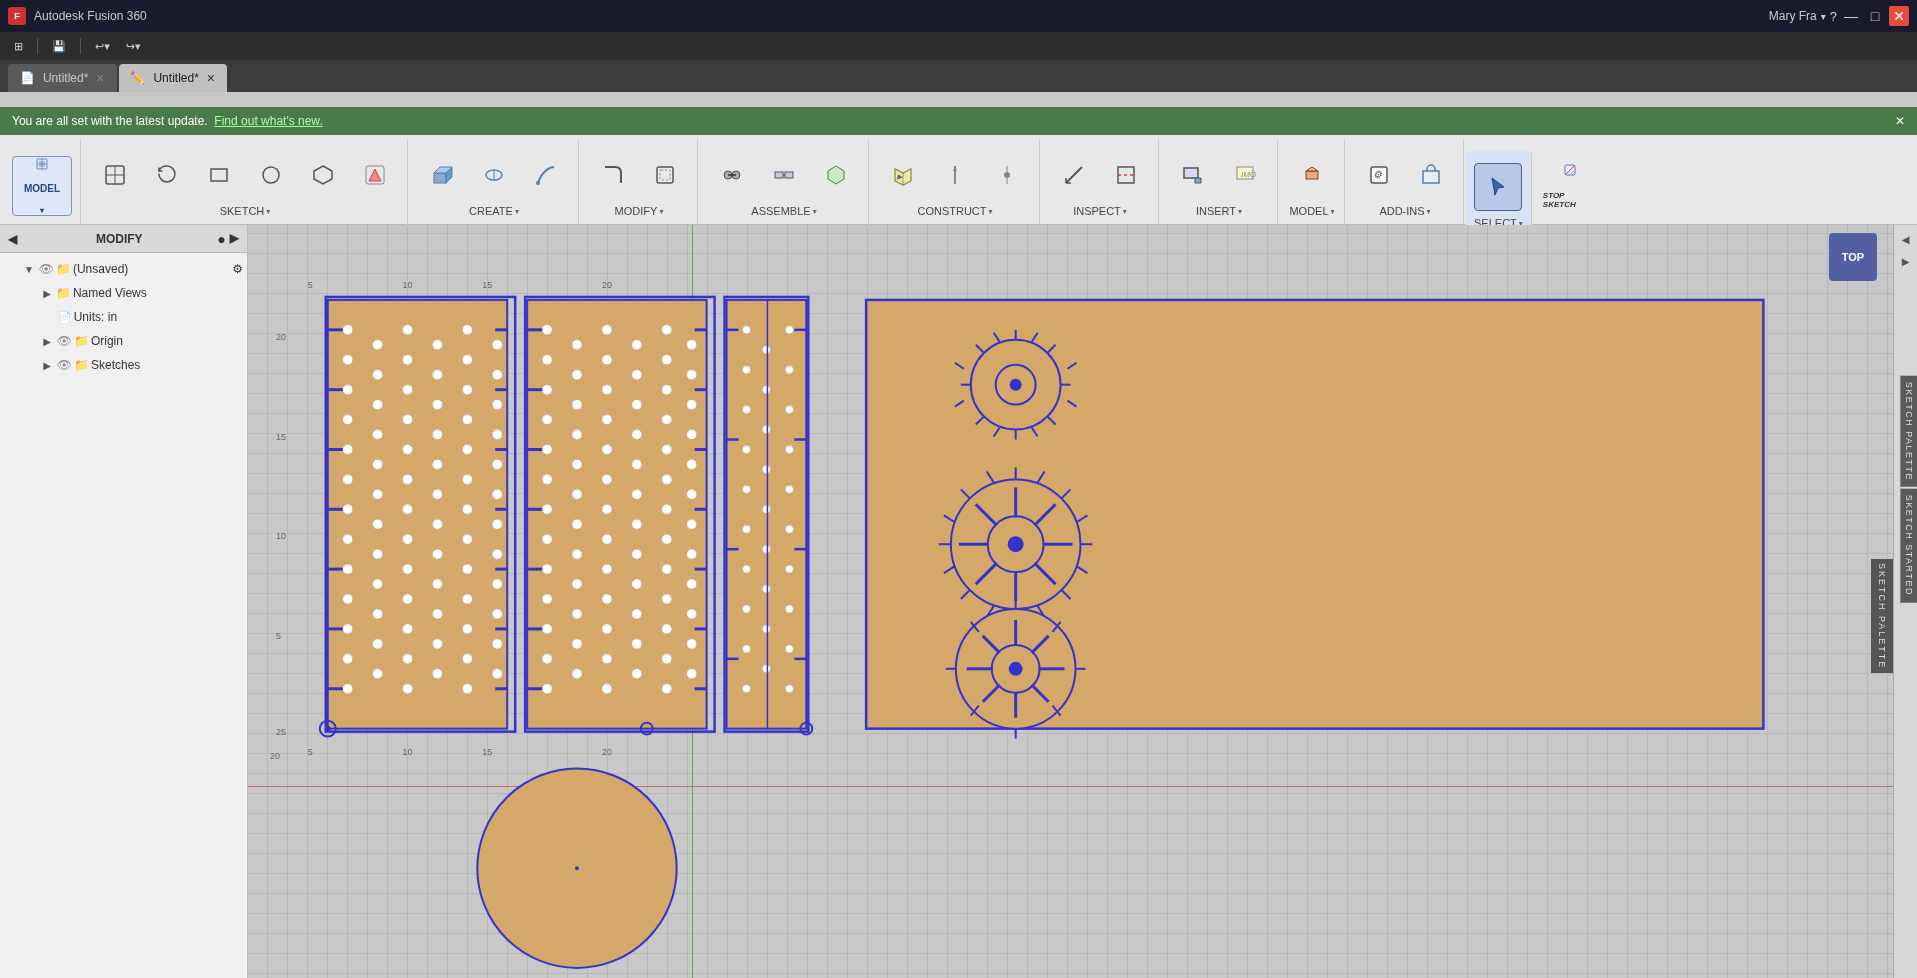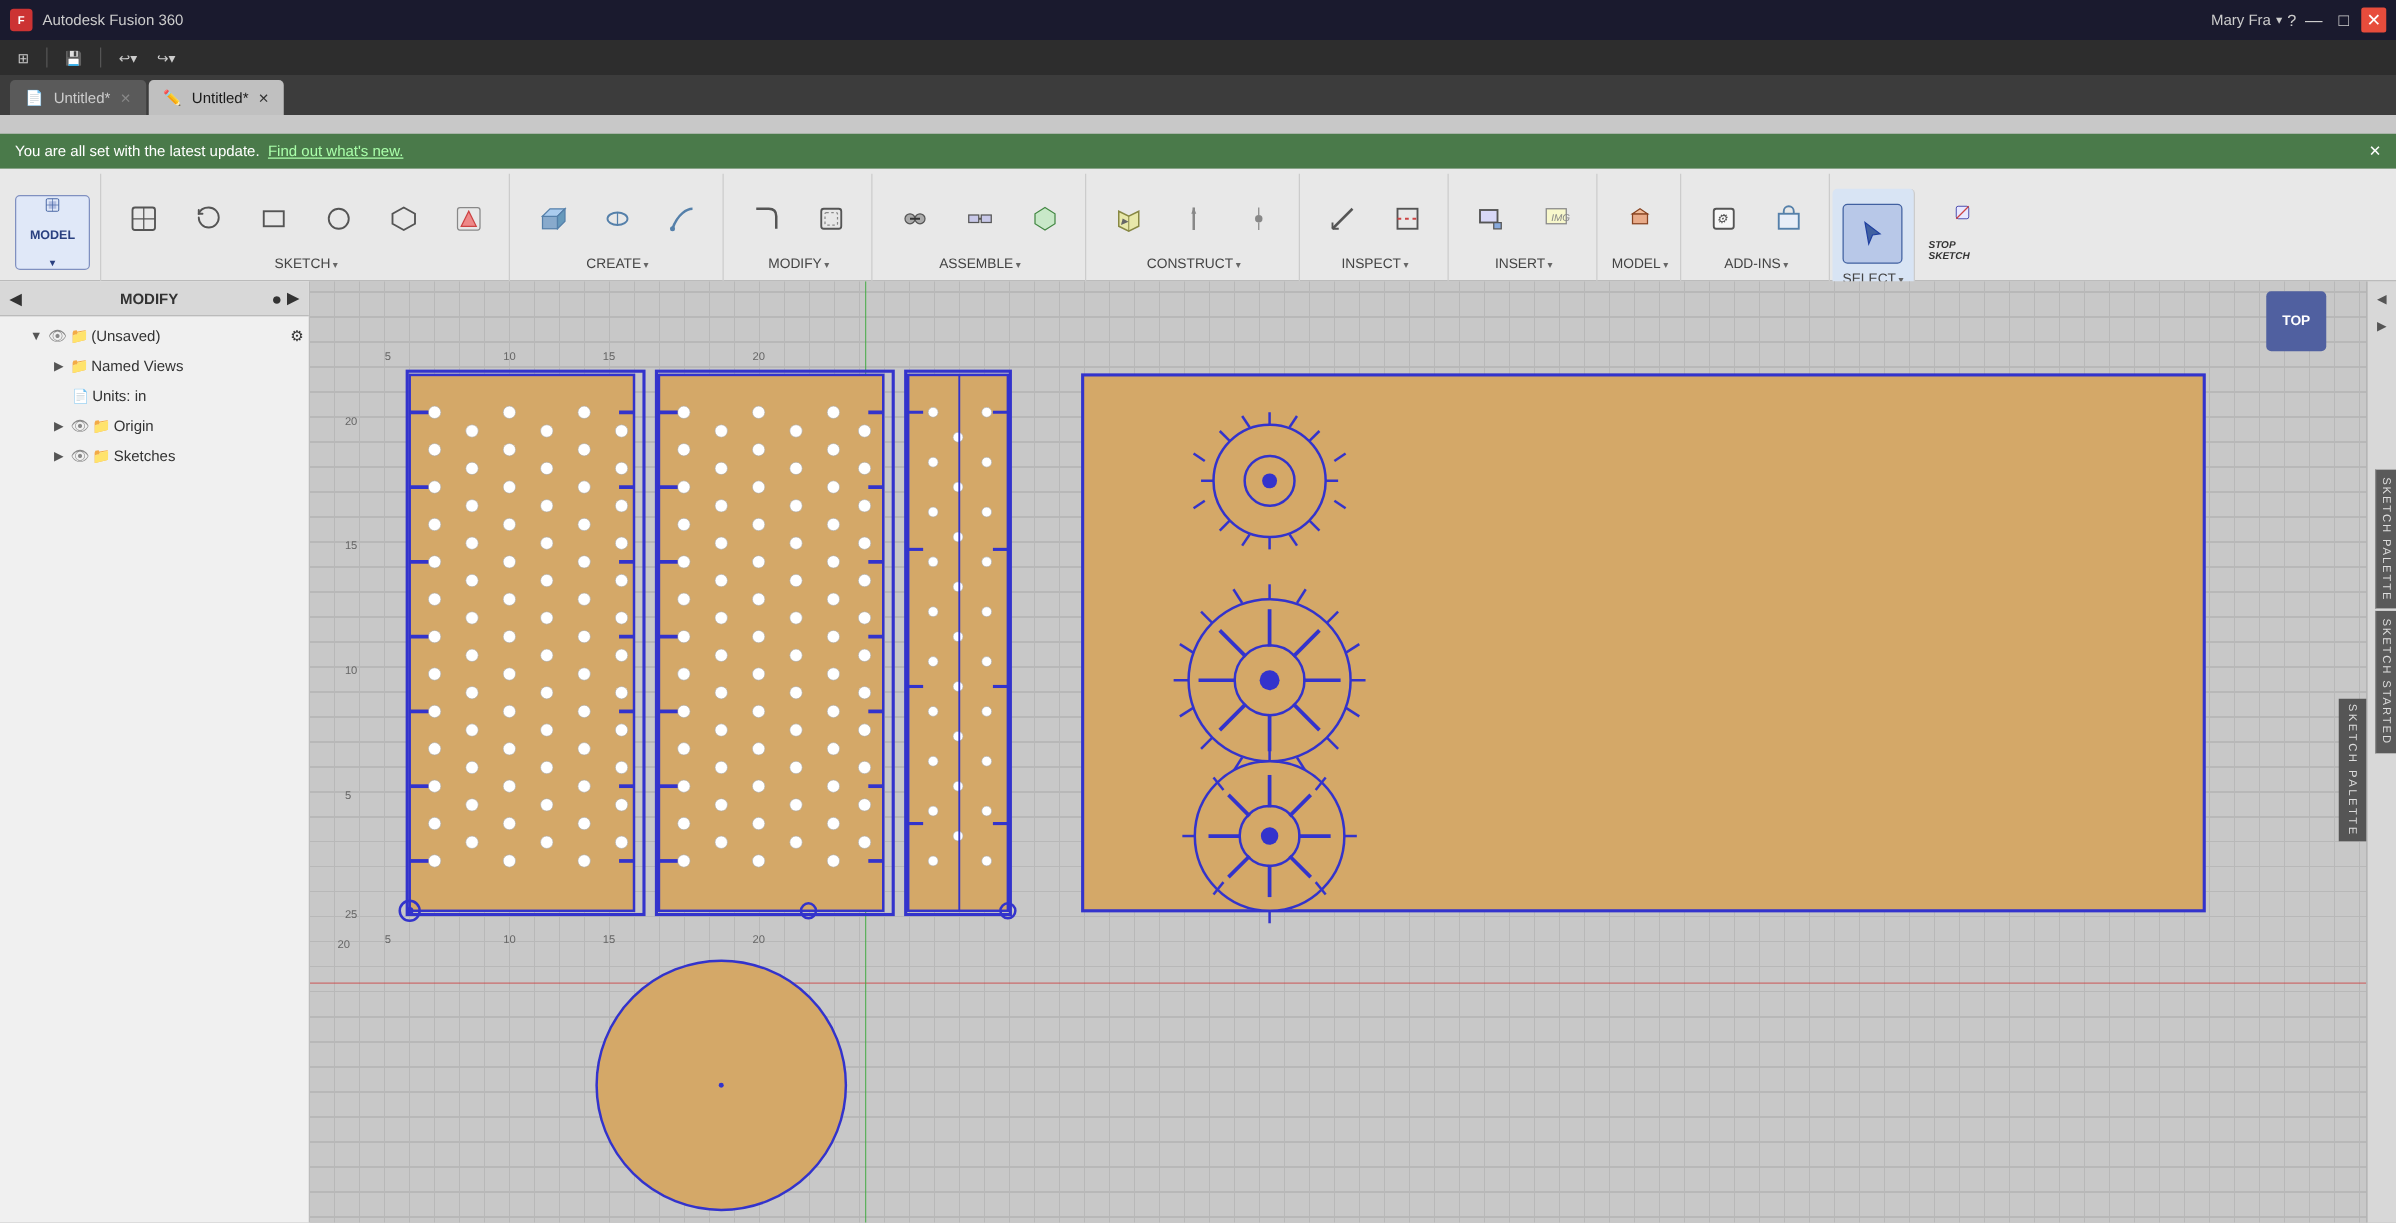--- a/index.html
+++ b/index.html
@@ -246,21 +246,21 @@
       flex-direction: column;
       align-items: center;
       padding: 4px 0;
       gap: 4px;
     }
 
     
     #top-btn {
       position: absolute;
       top: 8px;
-      right: 32px;
+      right: 16px;
       width: 48px;
       height: 48px;
       background: #5060a0;
       color: white;
       font-size: 11px;
       font-weight: bold;
       display: flex;
       align-items: center;
       justify-content: center;
       cursor: pointer;

